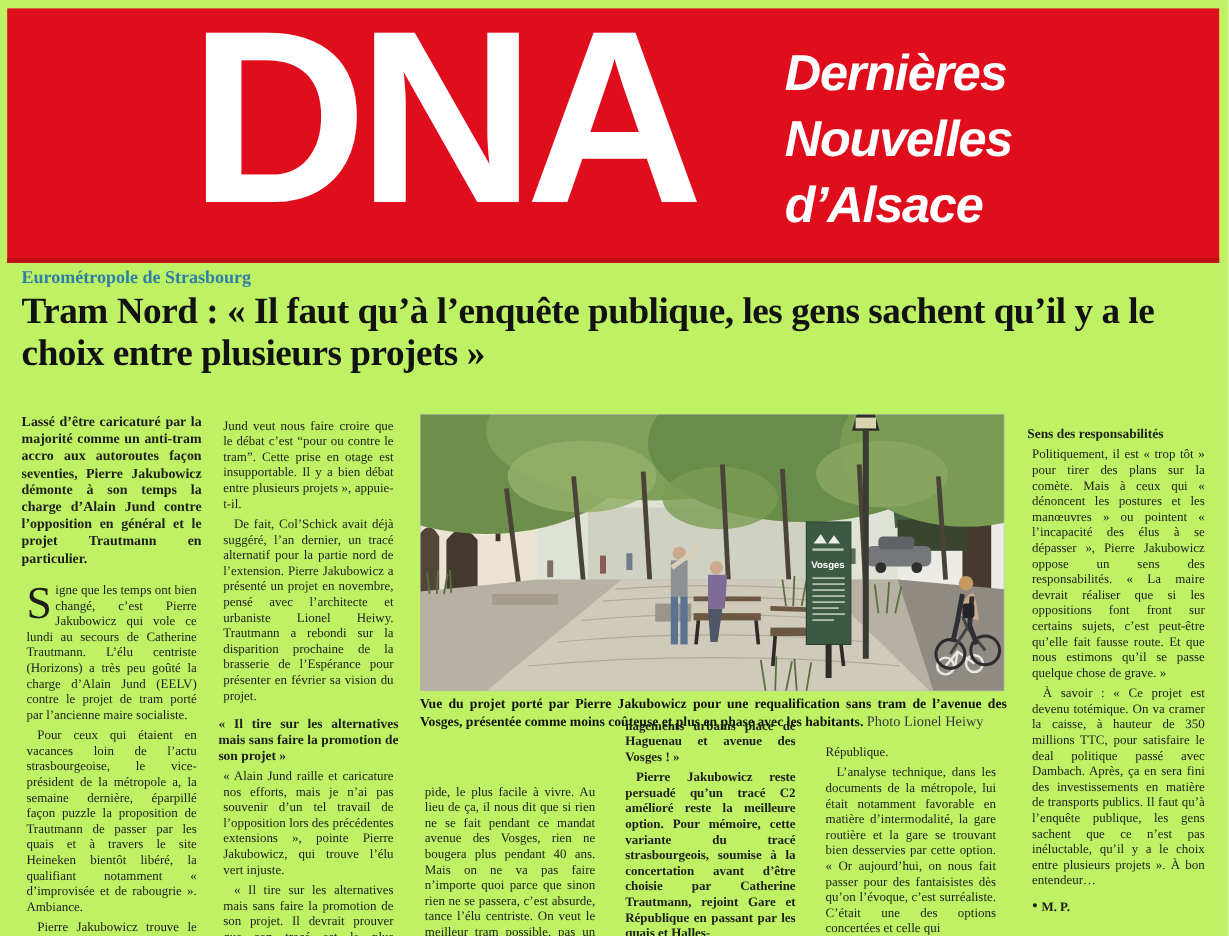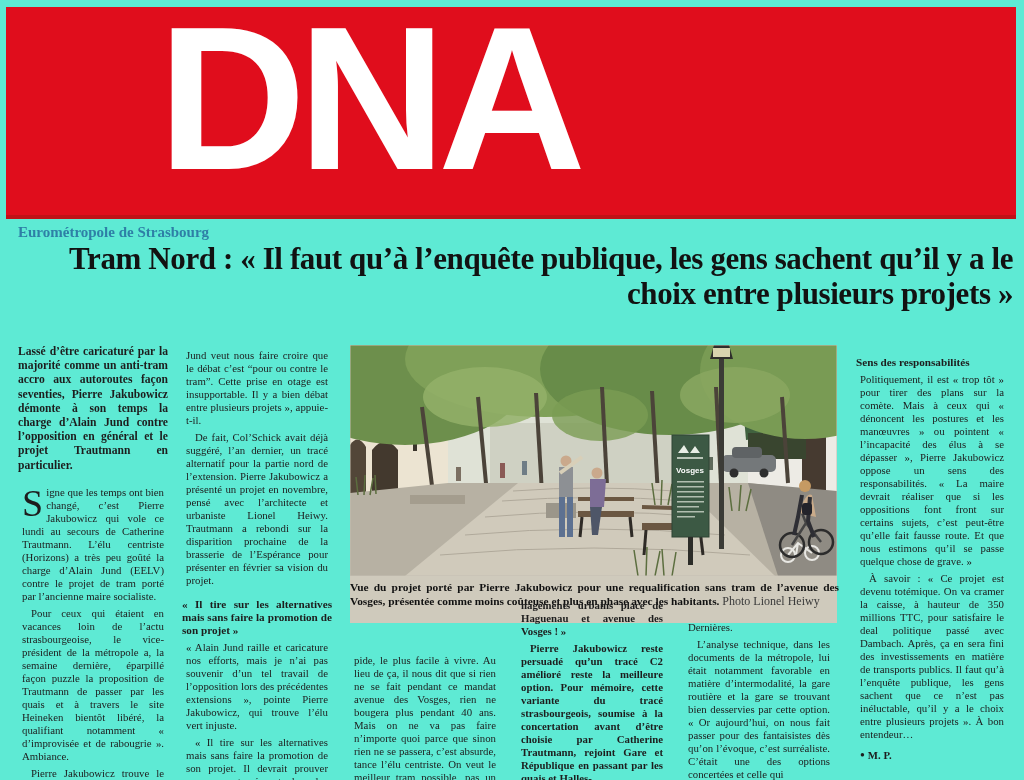--- a/index.html
+++ b/index.html
@@ -1,65 +1,70 @@
 <!DOCTYPE html>
 <html lang="fr"><head>
 <meta charset="utf-8">
 <style>
   html,body{margin:0;padding:0;background:#fff;}
-  #page{position:relative;width:1024px;height:780px;background:#5eead4;overflow:hidden;
+  #page{position:relative;width:1024px;height:780px;background:#bef264;overflow:hidden;
         font-family:"Liberation Serif", serif;}
 
   
   .banner{position:absolute;left:6px;top:7px;width:1010px;height:208px;
           background:#e00d1c;border-bottom:4px solid #bf1117;}
   .dna-logo{position:absolute;left:152px;top:-24px;height:230px;
             font-family:"Liberation Sans", sans-serif;font-weight:bold;
             font-size:205px;line-height:230px;color:#fff;letter-spacing:-8px;}
   .dna-sub{position:absolute;left:648px;top:26px;
            font-family:"Liberation Sans", sans-serif;font-style:italic;font-weight:bold;
            font-size:42px;line-height:55px;color:#fff;letter-spacing:-1px;}
 
   
   .kicker{position:absolute;left:18px;top:224px;font-size:15px;font-weight:bold;color:#2e7fa6;text-align:center;}
   .headline{position:absolute;left:18px;top:242px;width:995px;
-            font-size:31px;line-height:34.5px;font-weight:bold;color:#121212;letter-spacing:-0.4px;text-align:right;}
+            font-size:31px;line-height:34.5px;font-weight:bold;color:#121212;letter-spacing:-0.4px;}
 
   
   .col{position:absolute;width:150px;text-align:justify;
        font-size:10.8px;line-height:13px;color:#1d1d1d;}
   .col p{margin:4px;text-indent:9px;}
   .col p.noindent{text-indent:0;}
   .lede{font-weight:bold;font-size:11.6px;line-height:14.2px;margin:0 0 13px 0 !important;text-indent:0 !important;}
   .dropcap{float:left;font-size:38px;line-height:31px;padding:2px 3px 0 0;color:#1d1d1d;}
   .subhead{font-weight:bold;font-size:11.2px;line-height:13px;margin:11px 0 2px 0 !important;text-indent:0 !important;}
   .byline{margin-top:7px !important;font-weight:bold;text-indent:0 !important;}
   .byline .bullet{font-size:8px;vertical-align:2px;margin-right:3px;}
 
   #col1{left:18px;top:345px;}
   #col2{left:182px;top:345px;}
   #col3{left:350px;top:650px;}
   #col4{left:517px;top:595px;font-weight:bold;}
   #col5{left:684px;top:617px;}
   #col6{left:856px;top:345px;width:152px;}
 
   
-  .photo{position:absolute;left:350px;top:345px;width:487px;height:278px;overflow:hidden;background:#cfcabc;}
+  .photo{position:absolute;left:350px;top:345px;width:487px;height:231px;overflow:hidden;background:#cfcabc;}
   .caption{position:absolute;left:350px;top:580px;width:489px;font-size:11.4px;line-height:14px;
            text-align:justify;color:#111;}
   .caption .cap-bold{font-weight:bold;}
   .caption .credit{font-weight:normal;color:#3a3a3a;font-size:12px;}
 </style>
 </head>
 <body>
 
 <div id="page">
 
   <div class="banner">
     <div class="dna-logo">DNA</div>
+    <div class="dna-sub">
+      <div>Dernières</div>
+      <div>Nouvelles</div>
+      <div>d’Alsace</div>
+    </div>
   </div>
 
   <div class="kicker">Eurométropole de Strasbourg</div>
   <h1 class="headline" style="margin:0;">Tram Nord : « Il faut qu’à l’enquête publique, les gens sachent qu’il y a le choix entre plusieurs projets »</h1>
 
   <div class="col" id="col1">
     <p class="lede">Lassé d’être caricaturé par la majorité comme un anti-tram accro aux autoroutes façon seventies, Pierre Jakubowicz démonte à son temps la charge d’Alain Jund contre l’opposition en général et le projet Trautmann en particulier.</p>
     <p class="noindent"><span class="dropcap">S</span><span>igne que les temps ont bien changé, c’est Pierre Jakubowicz qui vole ce lundi au secours de Catherine Trautmann. L’élu centriste (Horizons) a très peu goûté la charge d’Alain Jund (EELV) contre le projet de tram porté par l’ancienne maire socialiste.</span></p>
     <p>Pour ceux qui étaient en vacances loin de l’actu strasbourgeoise, le vice-président de la métropole a, la semaine dernière, éparpillé façon puzzle la proposition de Trautmann de passer par les quais et à travers le site Heineken bientôt libéré, la qualifiant notamment « d’improvisée et de rabougrie ». Ambiance.</p>
     <p>Pierre Jakubowicz trouve le tout de « mauvaise foi » et « peu respectueux pour l’information des citoyens ». « Alain</p>
@@ -222,21 +227,21 @@
   <div class="col" id="col3">
     <p class="noindent">pide, le plus facile à vivre. Au lieu de ça, il nous dit que si rien ne se fait pendant ce mandat avenue des Vosges, rien ne bougera plus pendant 40 ans. Mais on ne va pas faire n’importe quoi parce que sinon rien ne se passera, c’est absurde, tance l’élu centriste. On veut le meilleur tram possible, pas un projet adopté faute de mieux qui sert de prétexte à des amé-</p>
   </div>
 
   <div class="col" id="col4">
     <p class="noindent">nagements urbains place de Haguenau et avenue des Vosges ! »</p>
     <p>Pierre Jakubowicz reste persuadé qu’un tracé C2 amélioré reste la meilleure option. Pour mémoire, cette variante du tracé strasbourgeois, soumise à la concertation avant d’être choisie par Catherine Trautmann, rejoint Gare et République en passant par les quais et Halles-</p>
   </div>
 
   <div class="col" id="col5">
-    <p class="noindent">Dernières.</p>
+    <p class="noindent">République.</p>
     <p>L’analyse technique, dans les documents de la métropole, lui était notamment favorable en matière d’intermodalité, la gare routière et la gare se trouvant bien desservies par cette option. « Or aujourd’hui, on nous fait passer pour des fantaisistes dès qu’on l’évoque, c’est surréaliste. C’était une des options concertées et celle qui</p>
   </div>
 
   <div class="col" id="col6">
     <p class="subhead">Sens des responsabilités</p>
     <p class="noindent">Politiquement, il est « trop tôt » pour tirer des plans sur la comète. Mais à ceux qui « dénoncent les postures et les manœuvres » ou pointent « l’incapacité des élus à se dépasser », Pierre Jakubowicz oppose un sens des responsabilités. « La maire devrait réaliser que si les oppositions font front sur certains sujets, c’est peut-être qu’elle fait fausse route. Et que nous estimons qu’il se passe quelque chose de grave. »</p>
     <p>À savoir : « Ce projet est devenu totémique. On va cramer la caisse, à hauteur de 350 millions TTC, pour satisfaire le deal politique passé avec Dambach. Après, ça en sera fini des investissements en matière de transports publics. Il faut qu’à l’enquête publique, les gens sachent que ce n’est pas inéluctable, qu’il y a le choix entre plusieurs projets ». À bon entendeur…</p>
     <p class="byline"><span class="bullet">●</span><span>M. P.</span></p>
   </div>
 

